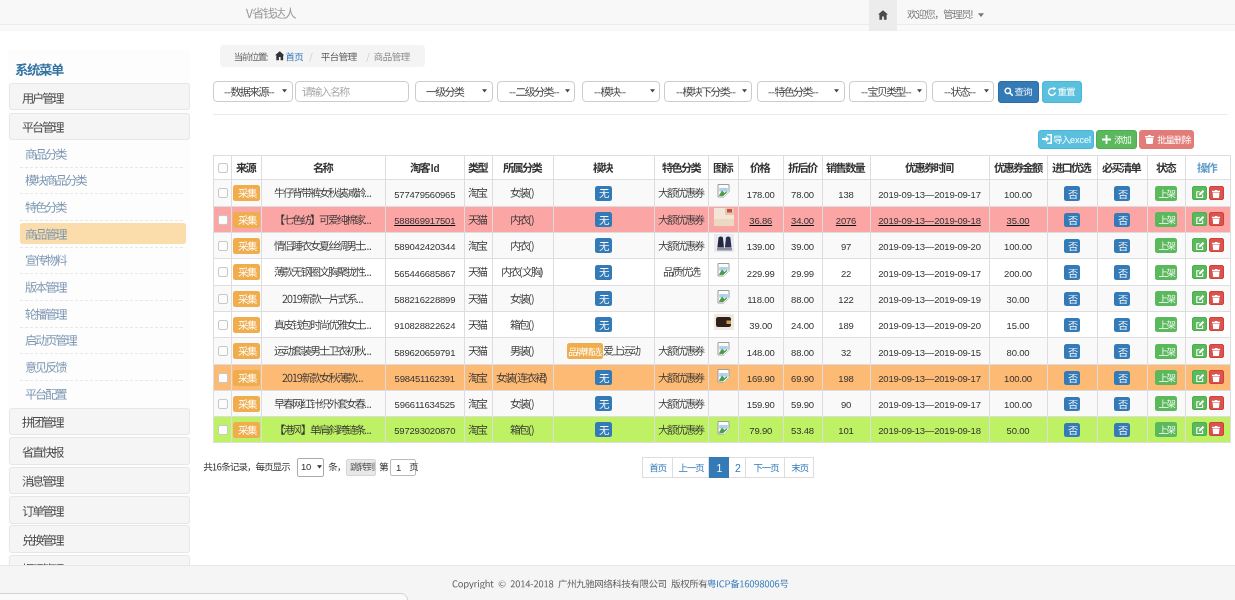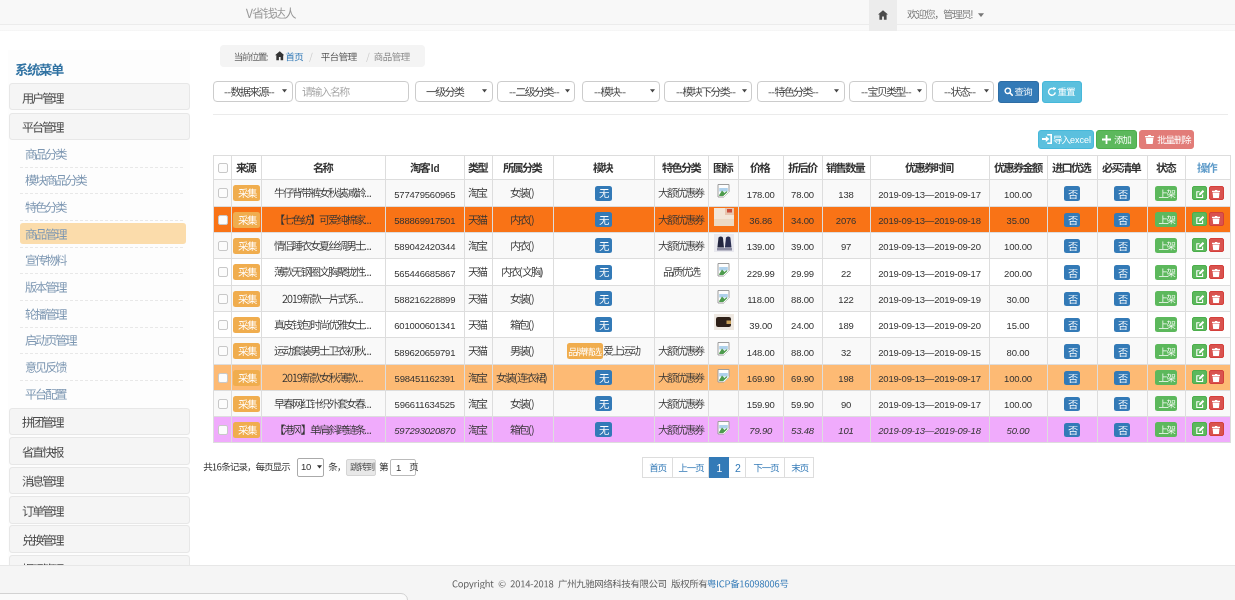--- a/index.html
+++ b/index.html
@@ -824,21 +824,21 @@
                 <use href="#g161R" x="840"></use>
               </svg></span></td>
           <td><span class="ab" style="background:#5cb85c;border-color:#4cae4c;"><svg width="8" height="8" viewBox="0 0 8 8">
                 <path fill="none" stroke="#fff" stroke-width="1.1" d="M6.6 4.6V7.5H0.8V1.7H3.7"></path>
                 <path fill="#fff" d="M3.3 3.5 L6.7 0 L8.2 1.5 L4.8 5 L2.9 5.4 Z"></path>
               </svg></span><span class="ab" style="background:#d9534f;border-color:#d43f3a;margin-left:1.5px;"><svg width="8" height="8" viewBox="0 0 8 8">
                 <path fill="#fff" d="M2.9 0h2.4v0.8H8v1.2H0V0.8h2.9z"></path>
                 <path fill="#fff" d="M0.6 2.4h6.9L6.9 8H1.2z"></path>
               </svg></span></td>
         </tr>
-        <tr style="height:26px;background:#f97316;">
+        <tr style="height:26px;background:#fca5a5;text-decoration:underline;">
           <td><span style="display:inline-block;width:10px;height:10px;background:#fcfcfc;border:1px solid #c8c8c8;border-radius:2px;vertical-align:middle;"></span></td>
           <td><span style="display:inline-block;position:relative;width:27px;height:16px;background:#f0ad4e;border-radius:2.5px;vertical-align:middle;"><svg class="t" width="20" height="11" viewBox="0 -880 1905 1050" fill="#fff" style="position:absolute;left:4.5px;top:3.2px">
                 <use href="#g136R" x="0"></use>
                 <use href="#g137R" x="857"></use>
               </svg></span></td>
           <td><svg class="t" width="99" height="12" viewBox="0 -880 9000 1050" fill="#333">
               <use href="#g162" x="0"></use>
               <use href="#g163" x="818"></use>
               <use href="#g164" x="1636"></use>
               <use href="#g165" x="2455"></use>
@@ -1124,21 +1124,21 @@
               <use href="#g210" x="3273"></use>
               <use href="#g211" x="4091"></use>
               <use href="#g156" x="4909"></use>
               <use href="#g212" x="5727"></use>
               <use href="#g143" x="6545"></use>
               <use href="#g183" x="7364"></use>
               <use href="#g148" x="8182"></use>
               <use href="#g148" x="8402"></use>
               <use href="#g148" x="8622"></use>
             </svg></td>
-          <td><span class="num">601000601341</span></td>
+          <td><span class="num">910828822624</span></td>
           <td><svg class="t" width="20" height="12" viewBox="0 -880 1818 1050" fill="#333">
               <use href="#g172" x="0"></use>
               <use href="#g173" x="818"></use>
             </svg></td>
           <td><svg class="t" width="26" height="12" viewBox="0 -880 2364 1050" fill="#333">
               <use href="#g213" x="0"></use>
               <use href="#g209" x="818"></use>
               <use href="#g151" x="1636"></use>
               <use href="#g152" x="1907"></use>
             </svg></td>
@@ -1386,21 +1386,21 @@
                 <use href="#g161R" x="840"></use>
               </svg></span></td>
           <td><span class="ab" style="background:#5cb85c;border-color:#4cae4c;"><svg width="8" height="8" viewBox="0 0 8 8">
                 <path fill="none" stroke="#fff" stroke-width="1.1" d="M6.6 4.6V7.5H0.8V1.7H3.7"></path>
                 <path fill="#fff" d="M3.3 3.5 L6.7 0 L8.2 1.5 L4.8 5 L2.9 5.4 Z"></path>
               </svg></span><span class="ab" style="background:#d9534f;border-color:#d43f3a;margin-left:1.5px;"><svg width="8" height="8" viewBox="0 0 8 8">
                 <path fill="#fff" d="M2.9 0h2.4v0.8H8v1.2H0V0.8h2.9z"></path>
                 <path fill="#fff" d="M0.6 2.4h6.9L6.9 8H1.2z"></path>
               </svg></span></td>
         </tr>
-        <tr style="height:26px;background:#f0abfc;font-style:italic;">
+        <tr style="height:26px;background:#bef264;">
           <td><span style="display:inline-block;width:10px;height:10px;background:#fcfcfc;border:1px solid #c8c8c8;border-radius:2px;vertical-align:middle;"></span></td>
           <td><span style="display:inline-block;position:relative;width:27px;height:16px;background:#f0ad4e;border-radius:2.5px;vertical-align:middle;"><svg class="t" width="20" height="11" viewBox="0 -880 1905 1050" fill="#fff" style="position:absolute;left:4.5px;top:3.2px">
                 <use href="#g136R" x="0"></use>
                 <use href="#g137R" x="857"></use>
               </svg></span></td>
           <td><svg class="t" width="99" height="12" viewBox="0 -880 9000 1050" fill="#333">
               <use href="#g162" x="0"></use>
               <use href="#g232" x="818"></use>
               <use href="#g233" x="1636"></use>
               <use href="#g166" x="2455"></use>

